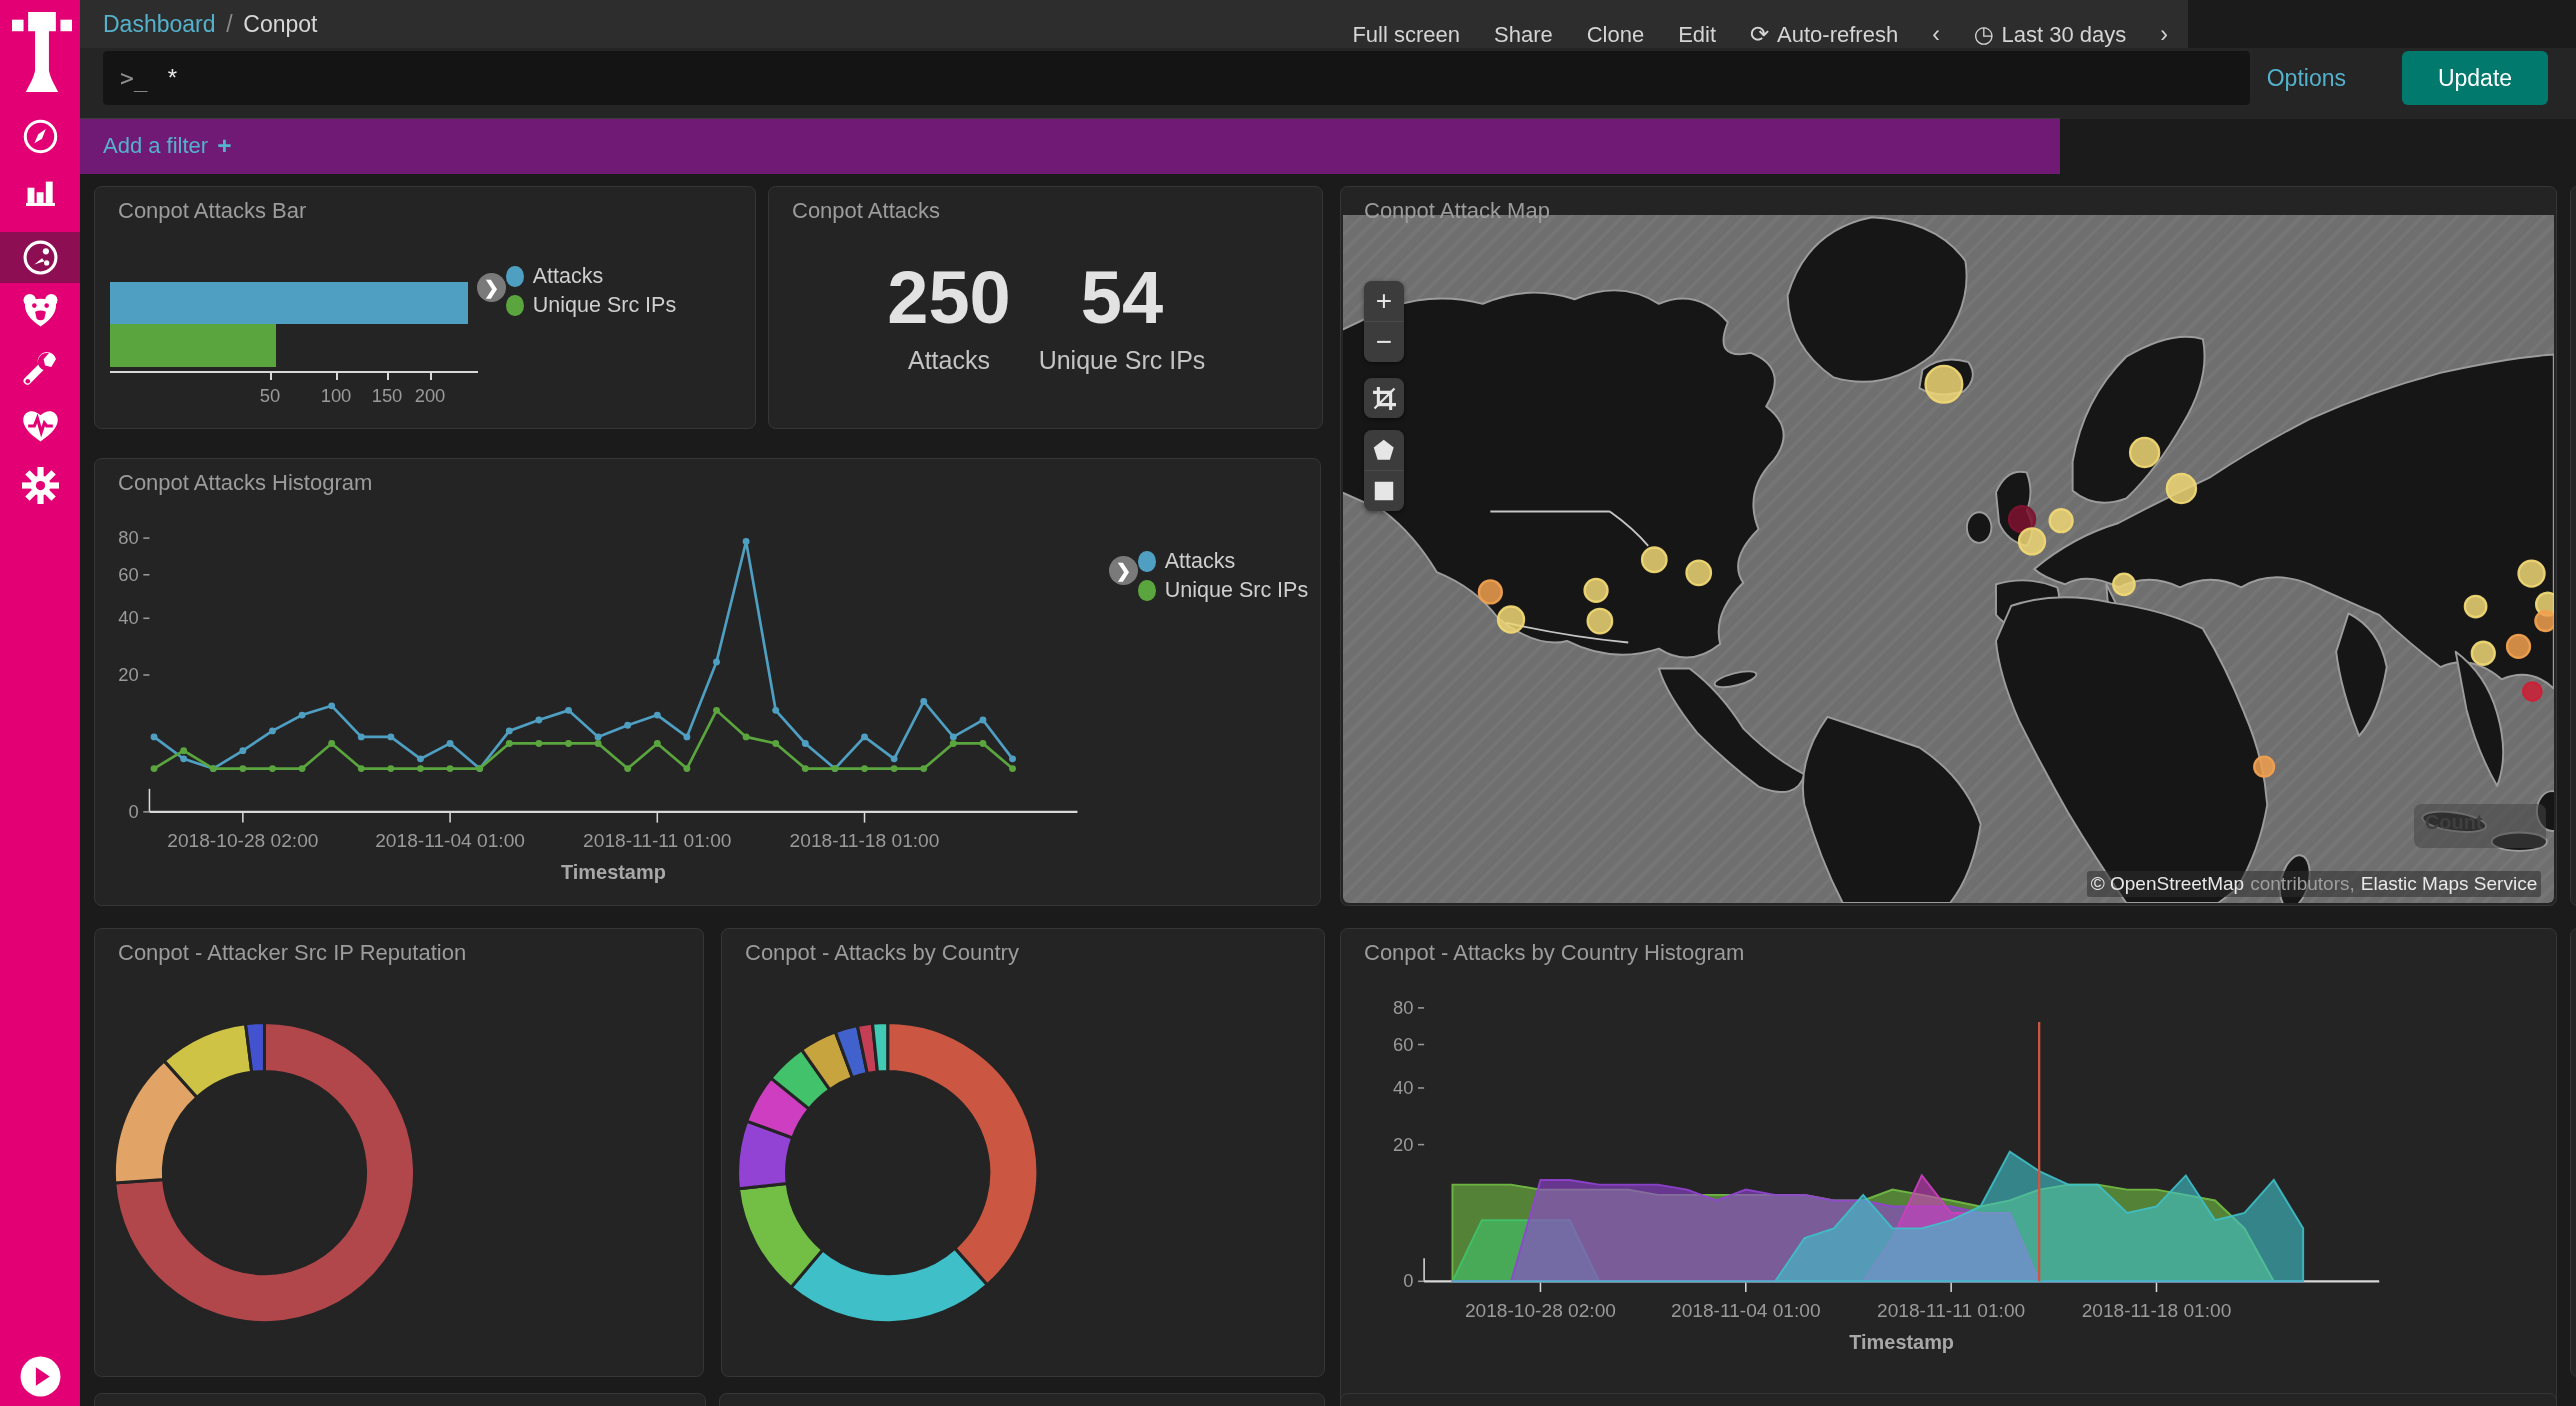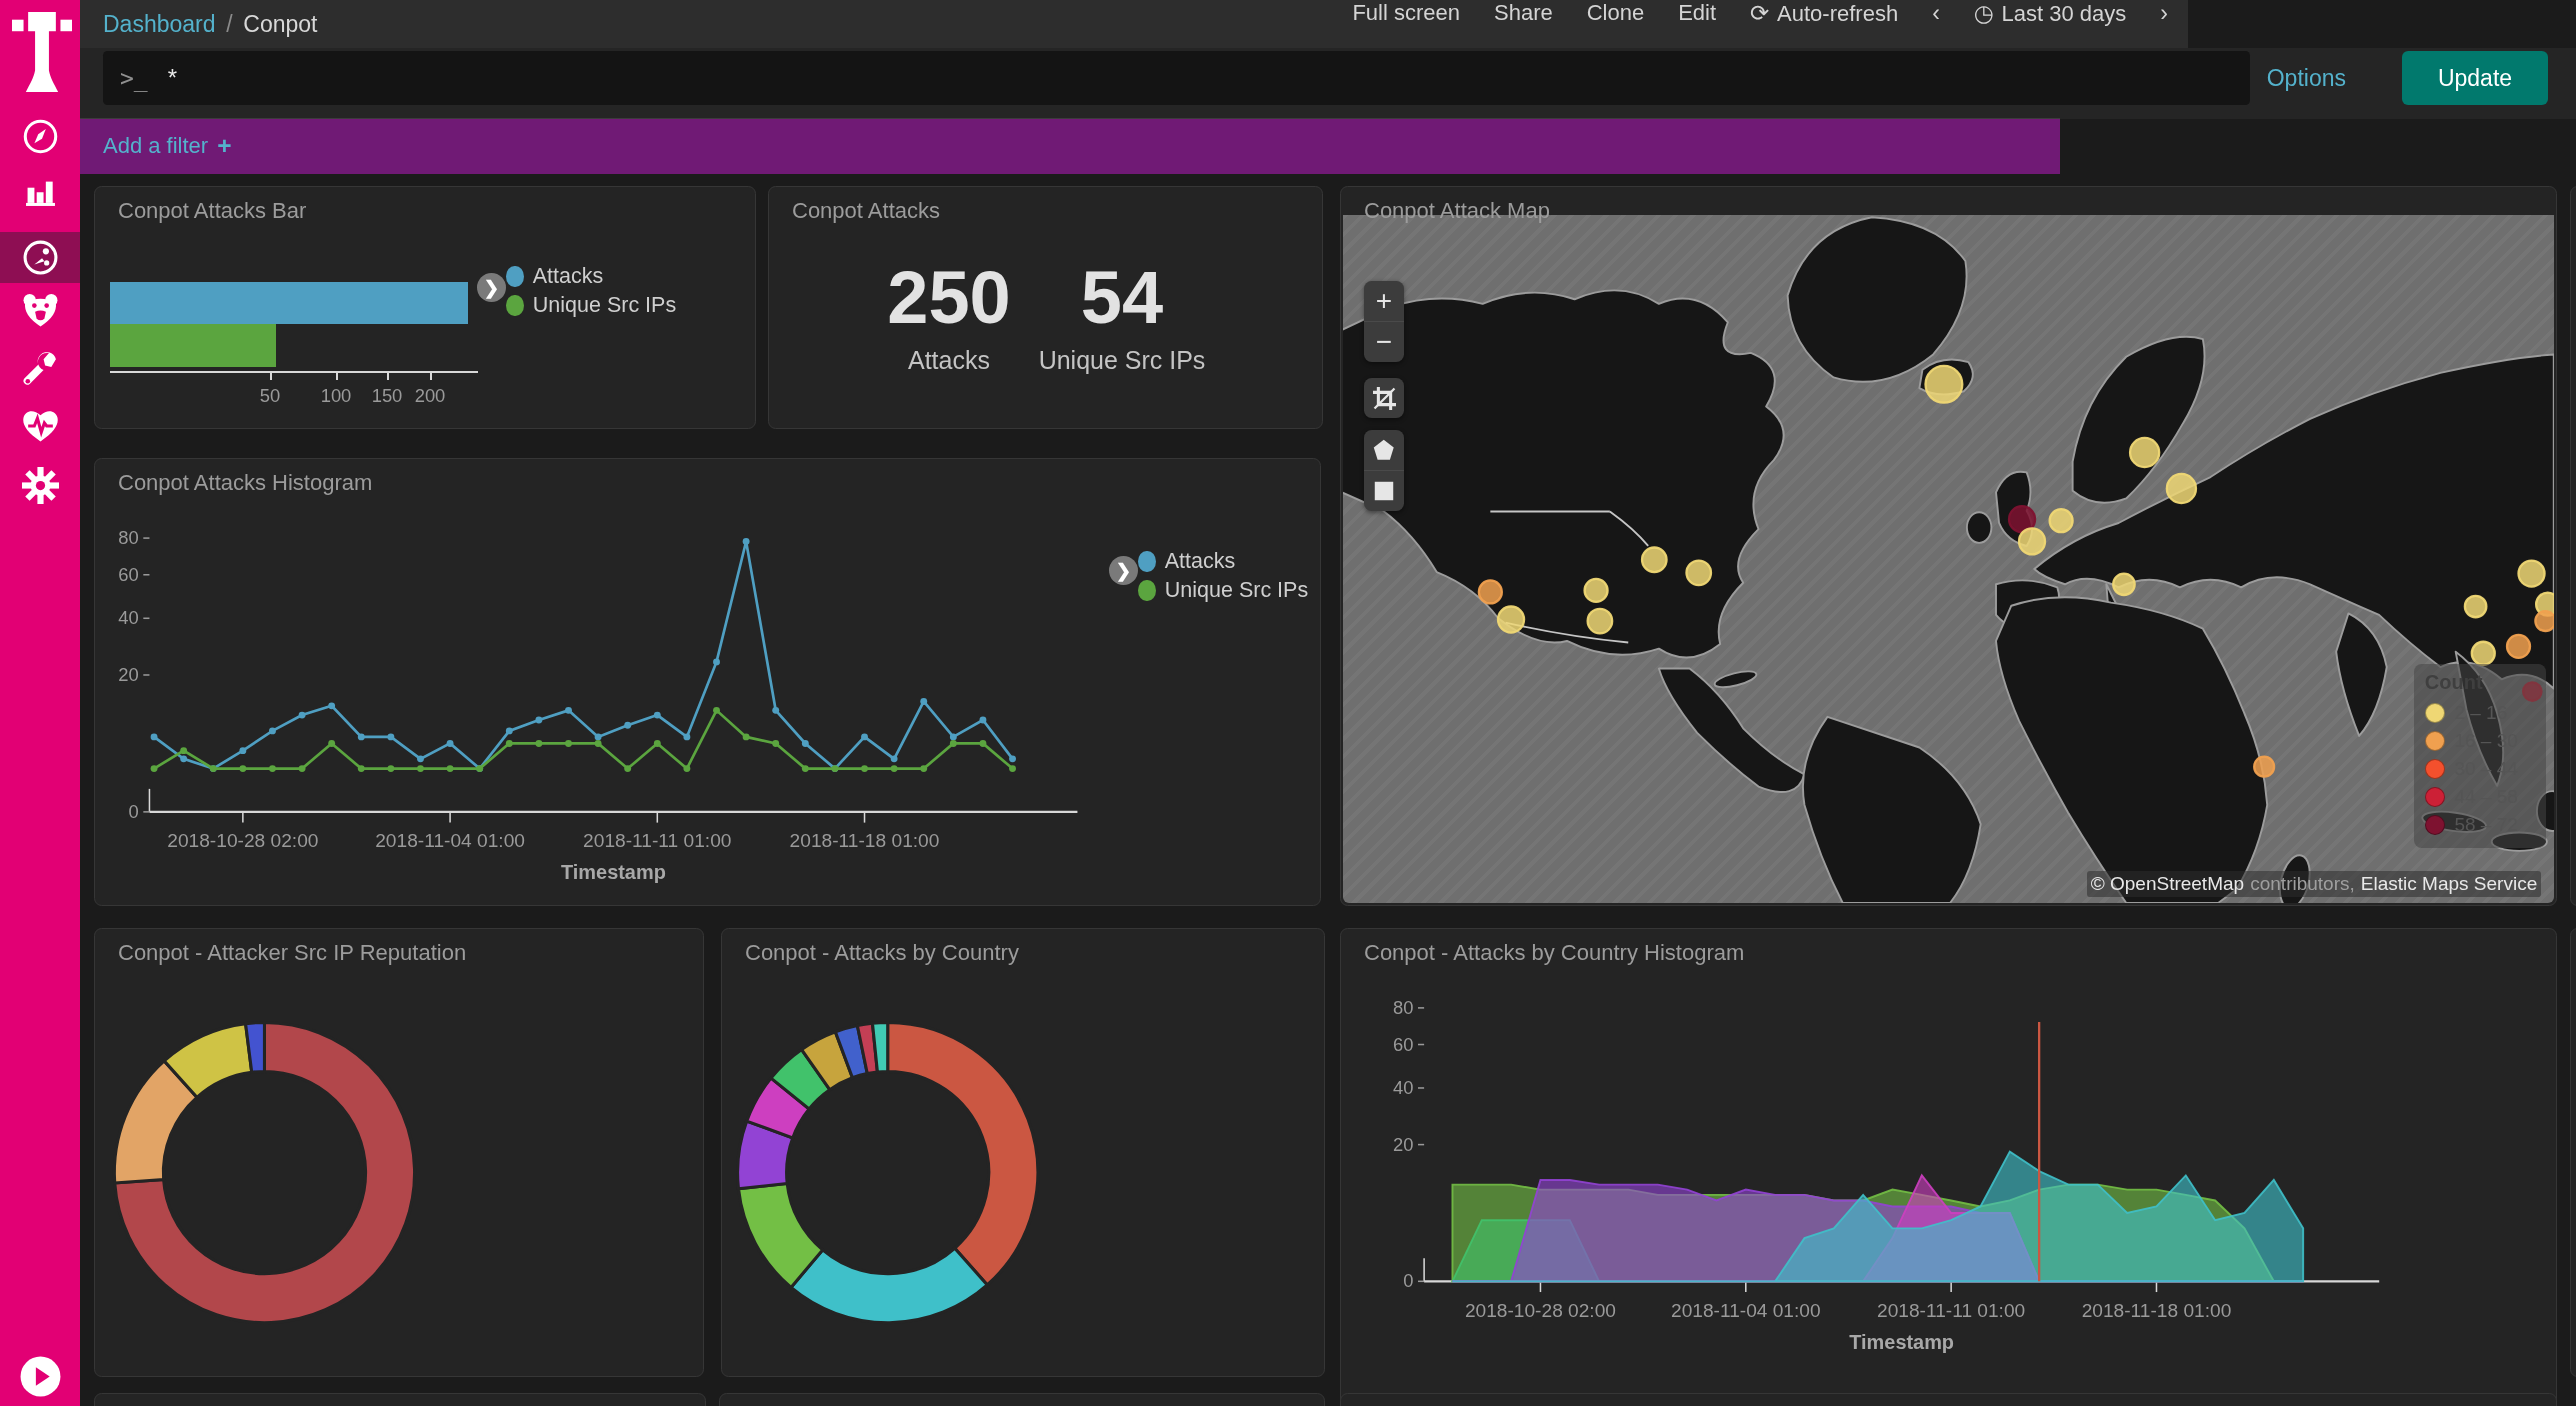--- a/index.html
+++ b/index.html
@@ -8,21 +8,21 @@
   #sidebar{position:absolute;left:0;top:0;width:80px;height:1406px;background:#e20074;z-index:30;}
   .side-icon{position:absolute;left:0;width:80px;height:51px;display:flex;align-items:center;justify-content:center;cursor:pointer;}
   .side-icon svg{display:block;}
   #side-active{position:absolute;left:0;top:232px;width:80px;height:51px;background:#8e0e53;}
   
   #topnav{position:absolute;left:80px;top:0;width:2108px;height:48px;background:#2d2d2d;z-index:20;}
   #breadcrumb{position:absolute;left:23px;top:0;height:48px;display:flex;align-items:center;font-size:23px;}
   #breadcrumb .crumb-link{color:#54b2cc;cursor:pointer;}
   #breadcrumb .crumb-sep{color:#8a8a8a;margin:0 10.7px;}
   #breadcrumb .crumb-cur{color:#d8d8d8;}
-  #nav-right{position:absolute;right:20px;top:0;height:48px;display:flex;align-items:flex-start;gap:34px;font-size:22px;color:#d4d4d4;}
+  #nav-right{position:absolute;right:20px;top:0;height:48px;display:flex;align-items:flex-end;gap:34px;font-size:22px;color:#d4d4d4;}
   .nav-item{cursor:pointer;display:flex;align-items:center;gap:7.7px;white-space:nowrap;}
   .nav-glyph{font-size:23px;color:#d4d4d4;}
   
   #queryrow{position:absolute;left:80px;top:48px;width:2496px;height:71px;background:#252525;}
   #query-input{position:absolute;left:23px;top:3.1px;width:2147px;height:54px;background:#141414;border-radius:4.6px;display:flex;align-items:center;font-size:24px;color:#e8e8e8;}
   #query-prompt{font-family:"DejaVu Sans Mono",monospace;color:#8f8f8f;font-size:23px;margin:0 20px 0 17px;}
   #options-link{position:absolute;right:230px;top:0;height:60px;display:flex;align-items:center;color:#54b2cc;font-size:23px;cursor:pointer;}
   #update-btn{position:absolute;right:28px;top:3.1px;width:146px;height:54px;background:#01796d;border-radius:6.1px;color:#fff;font-size:23px;display:flex;align-items:center;justify-content:center;cursor:pointer;}
   #filterrow{position:absolute;left:80px;top:118px;width:1980px;height:55px;background:#701a75;border-top:1.5px solid #3c3c3c;}
   #add-filter{position:absolute;left:23px;top:0;height:54px;display:flex;align-items:center;color:#54b2cc;font-size:22px;cursor:pointer;gap:9.2px;}
@@ -292,42 +292,20 @@
         </svg>
       </div>
       <div class="map-btn">
         <svg width="20" height="20" viewBox="0 0 26 26">
           <rect x="1" y="1" width="24" height="24" fill="#e6e6e6"></rect>
         </svg>
       </div>
     </div>
     <div id="map-legend">
       <div id="map-legend-title">Count</div>
-      <div id="map-legend-rows">
-          <div class="mlrow">
-            <span class="mldot" style="background: rgb(239, 215, 116);"></span>
-            <span class="mllabel">2 – 16</span>
-          </div>
-          <div class="mlrow">
-            <span class="mldot" style="background: rgb(240, 160, 79);"></span>
-            <span class="mllabel">16 – 30</span>
-          </div>
-          <div class="mlrow">
-            <span class="mldot" style="background: rgb(244, 80, 45);"></span>
-            <span class="mllabel">30 – 44</span>
-          </div>
-          <div class="mlrow">
-            <span class="mldot" style="background: rgb(204, 32, 54);"></span>
-            <span class="mllabel">44 – 58</span>
-          </div>
-          <div class="mlrow">
-            <span class="mldot" style="background: rgb(126, 18, 48);"></span>
-            <span class="mllabel">58 – 72</span>
-          </div>
-        </div>
     </div>
     <div id="map-attrib">
       <span class="bright">© OpenStreetMap</span>
       <span class="dim">contributors,</span>
       <span class="bright">Elastic Maps Service</span>
     </div>
   </div>
 </div>
 
 <div class="panel" style="left:94px;top:458px;width:1227px;height:448px;text-align:center;">

